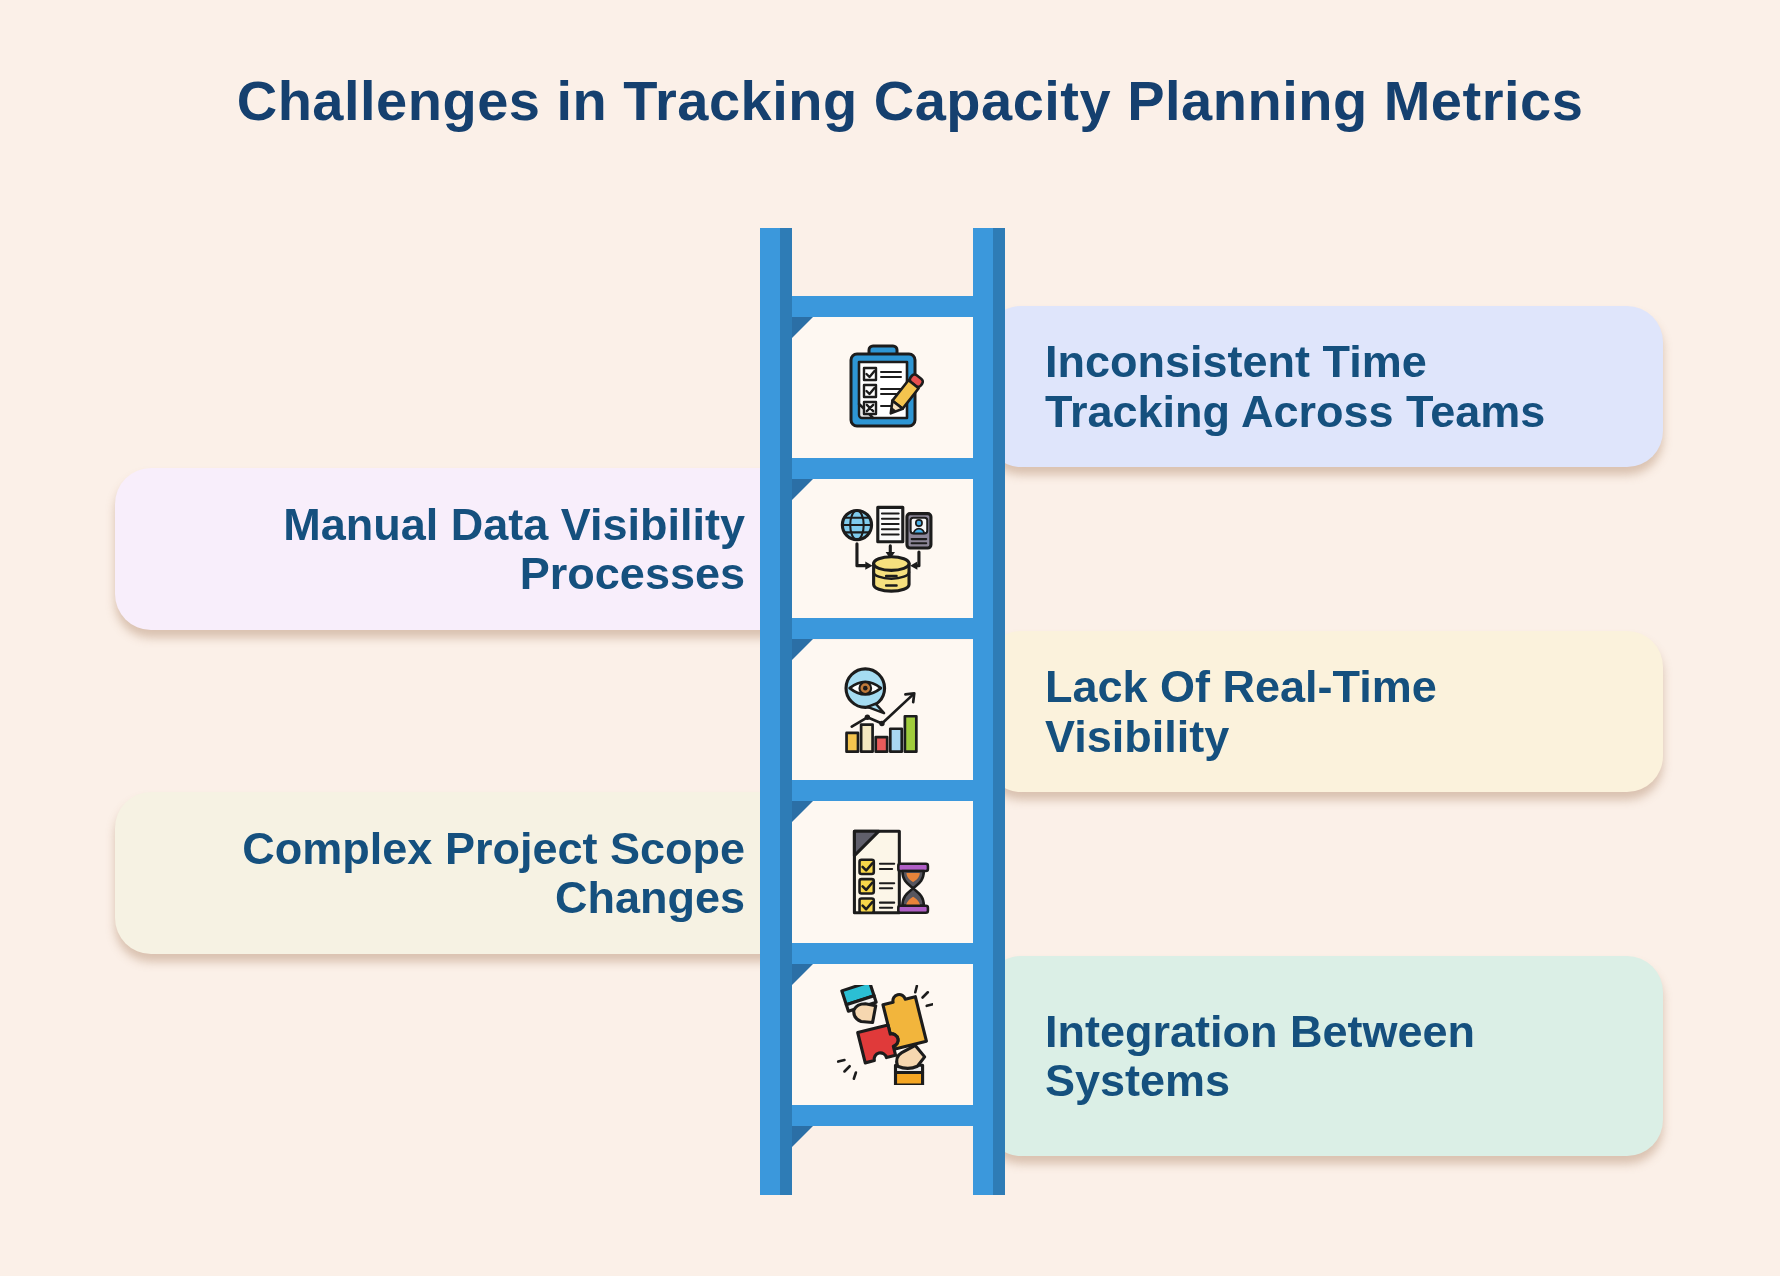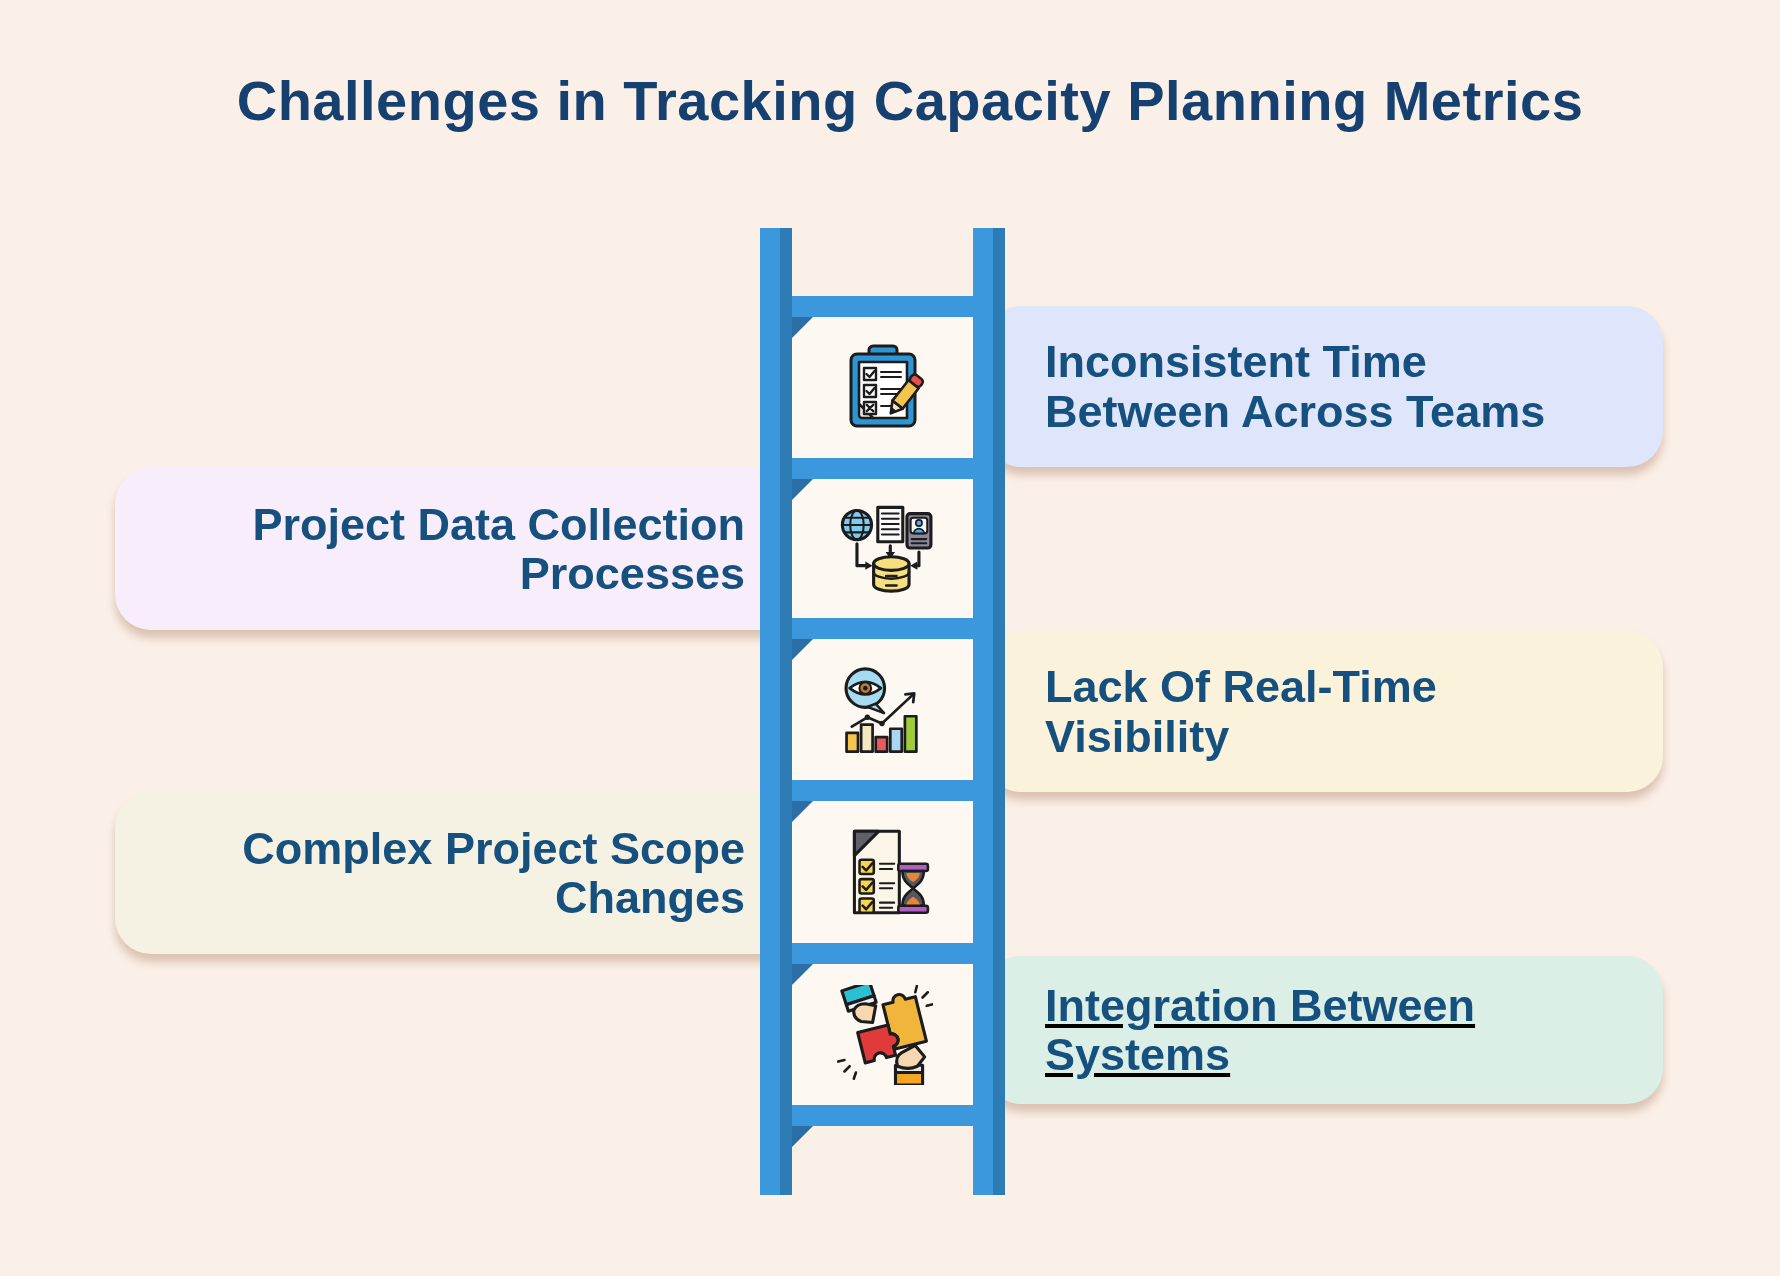--- a/index.html
+++ b/index.html
@@ -35,21 +35,21 @@
     box-sizing: border-box;
     box-shadow: 0 8px 10px rgba(178,138,108,0.45);
     z-index: 1;
   }
   .card-right { left: 985px; width: 678px; justify-content: flex-start; padding-left: 60px; }
   .card-left  { left: 115px; width: 685px; justify-content: flex-end;  padding-right: 55px; text-align: right; }
   .c1 { top: 306px; height: 161px; }
   .c2 { top: 468px; height: 162px; }
   .c3 { top: 631px; height: 161px; }
   .c4 { top: 792px; height: 162px; }
-  .c5 { top: 956px; height: 148px; text-decoration: underline; }
+  .c5 { top: 956px; height: 200px; }
   .card-label {
     font-size: 45px;
     font-weight: 600;
     line-height: 1.1;
     color: var(--label-color, #15507E);
     max-width: 560px;
   }
 
   
   .plate {
@@ -104,25 +104,25 @@
   .icon svg { display: block; }
 </style>
 </head>
 <body>
 
 <div class="canvas">
 
   <h1 class="title">Challenges in Tracking Capacity Planning Metrics</h1>
 
   <div class="card card-right c1" style="background: rgb(223, 229, 251);">
-    <div class="card-label">Inconsistent Time Between Across Teams</div>
+    <div class="card-label">Inconsistent Time Tracking Across Teams</div>
   </div>
 
   <div class="card card-left c2" style="background: rgb(248, 238, 251);">
-    <div class="card-label">Project Data Collection Processes</div>
+    <div class="card-label">Manual Data Visibility Processes</div>
   </div>
 
   <div class="card card-left c4" style="background: rgb(246, 242, 227);">
     <div class="card-label">Complex Project Scope Changes</div>
   </div>
 
   <div class="card card-right c3" style="background: rgb(251, 242, 220);">
     <div class="card-label">Lack Of Real-Time Visibility</div>
   </div>
 

